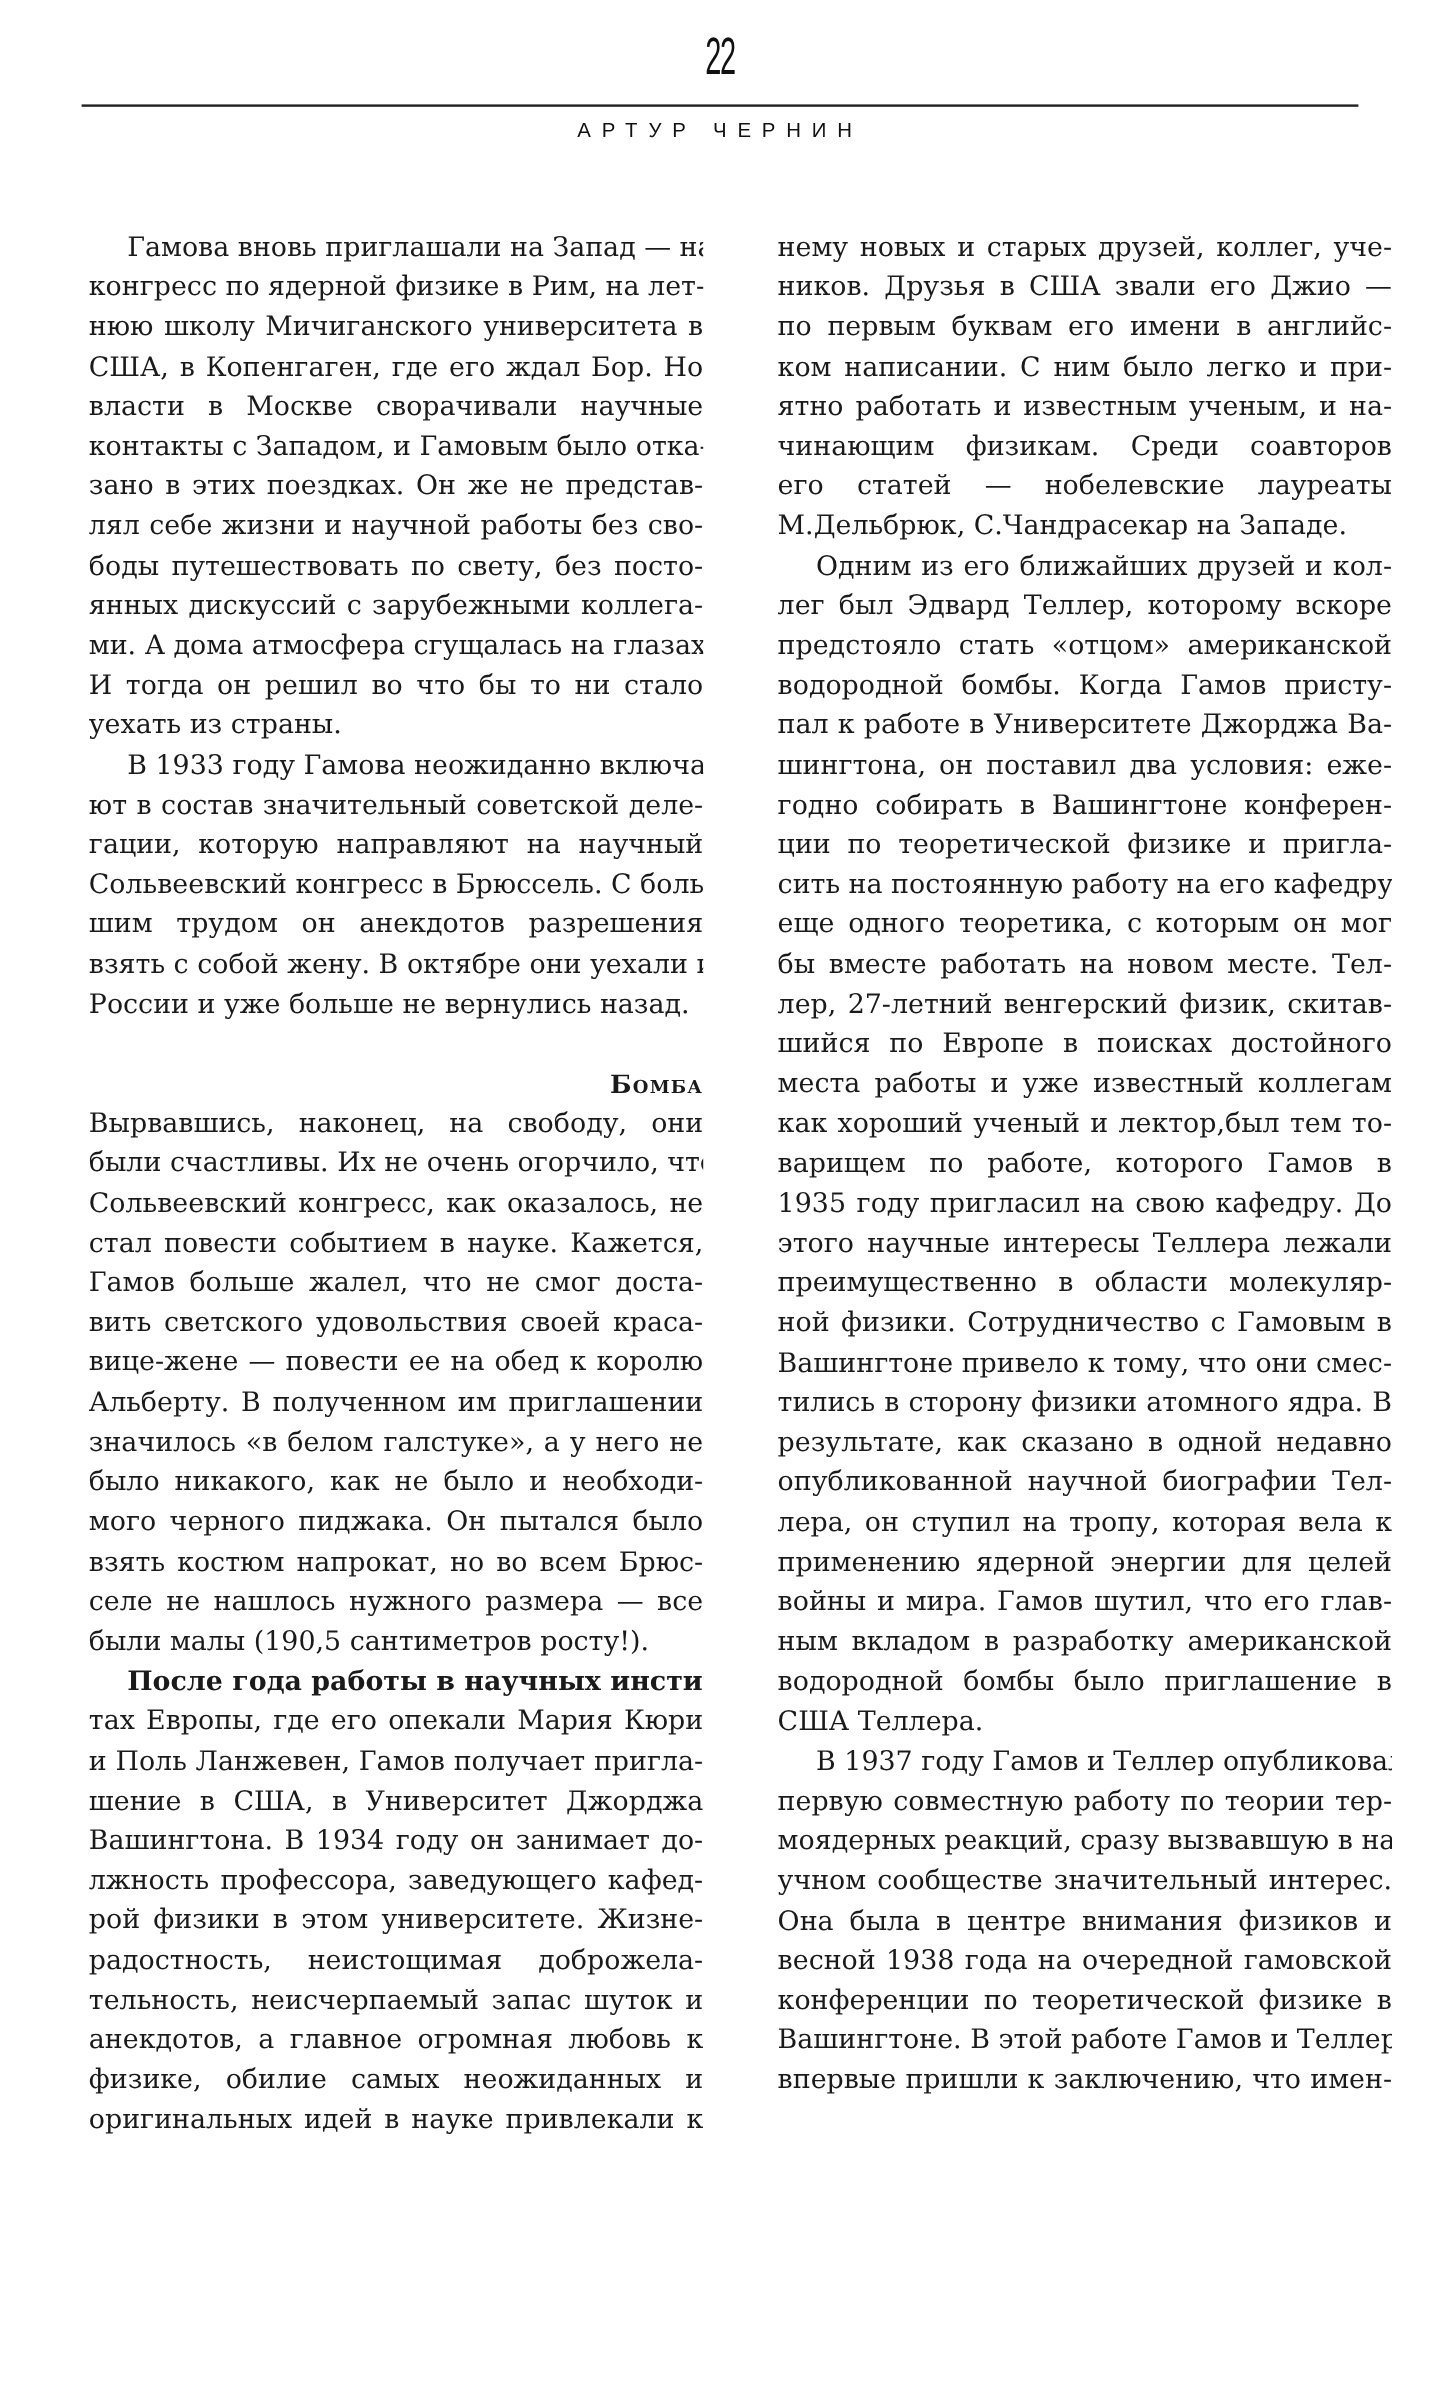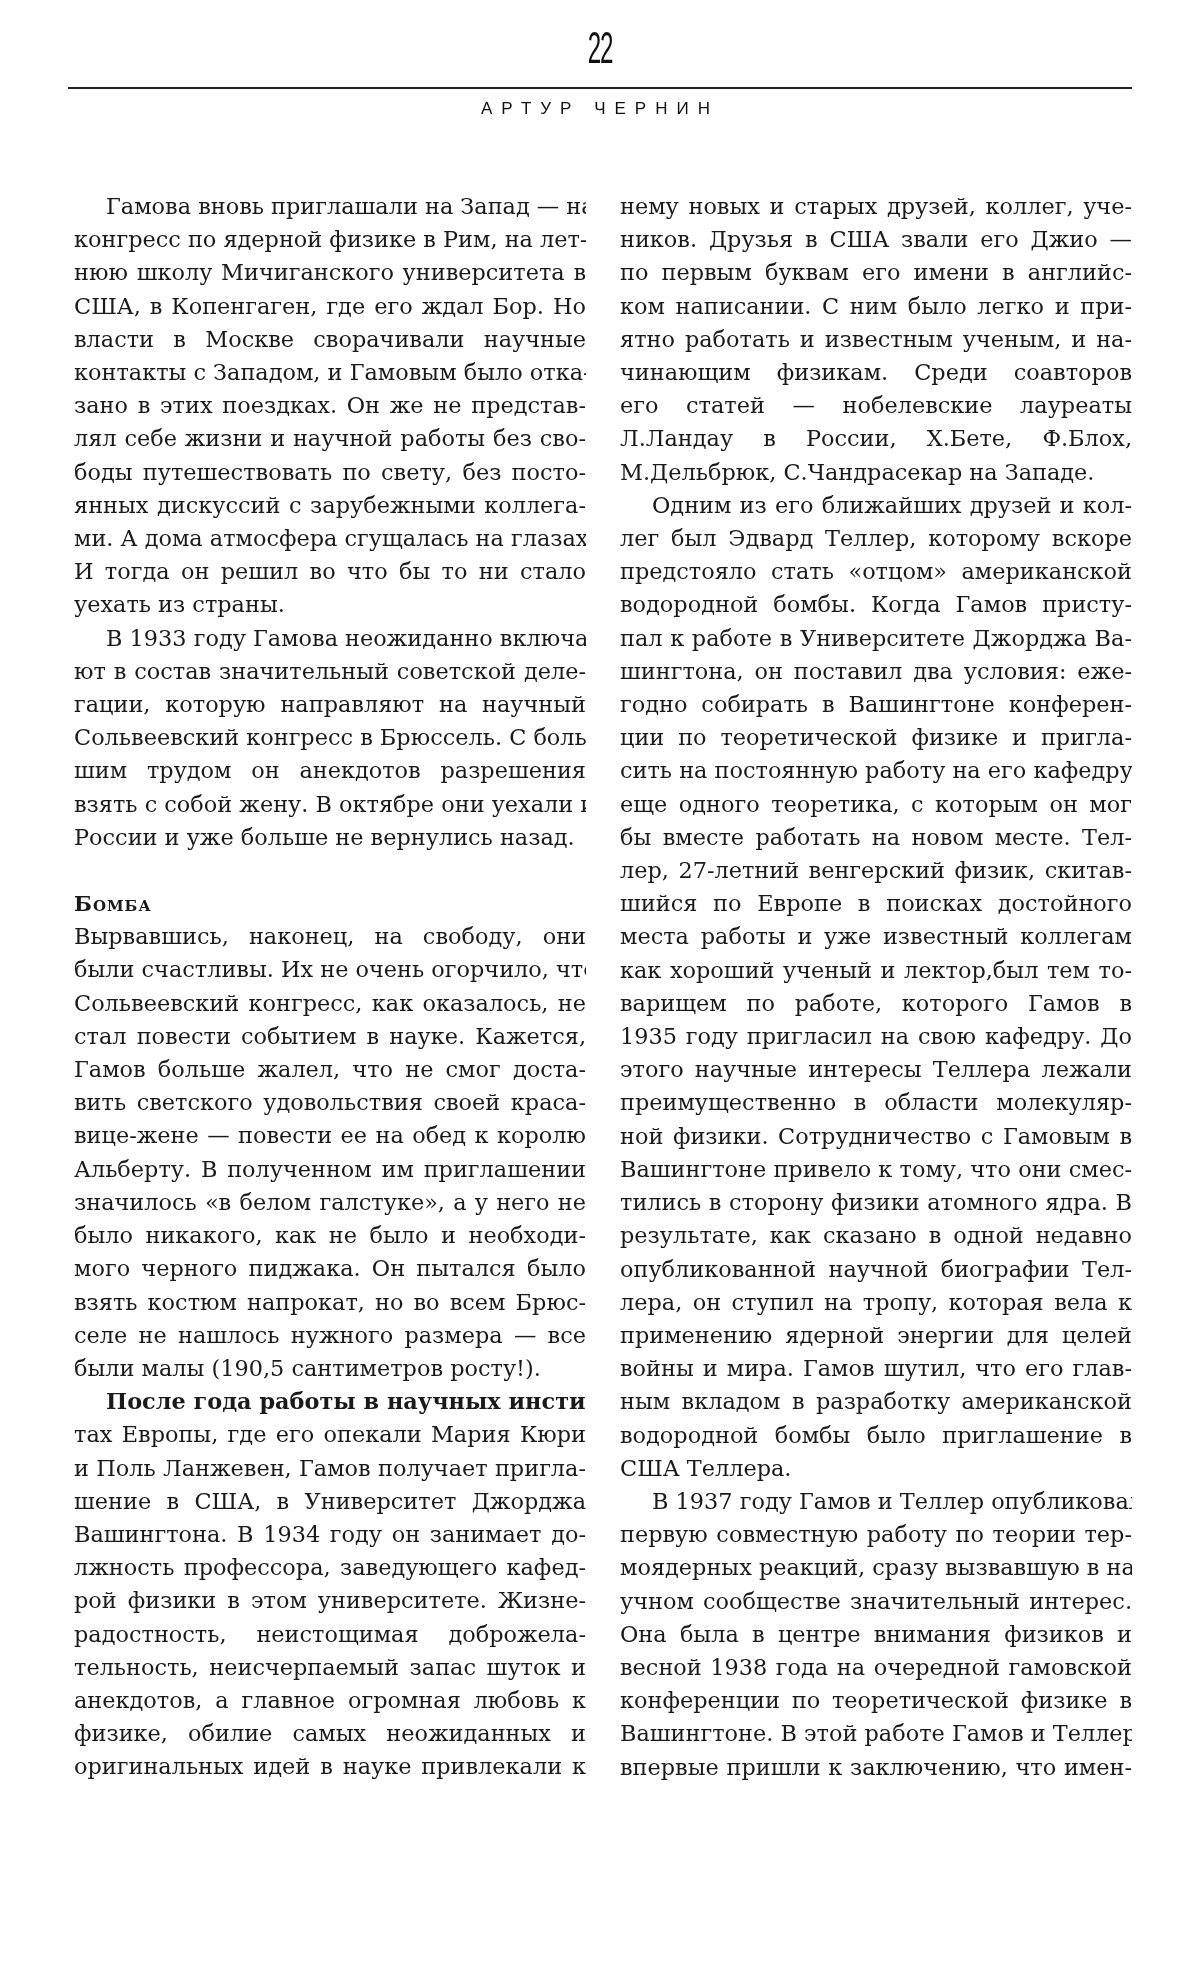--- a/index.html
+++ b/index.html
@@ -13,26 +13,26 @@
   .running-head {
     position: absolute; left: 0; width: 1200px; top: 99px; text-align: center;
     font-family: "Liberation Sans", sans-serif; font-size: 17px; letter-spacing: 9px; color: #111;
   }
   .column {
     position: absolute; top: 190px; width: 512px;
     font-family: "DejaVu Serif", serif; font-size: 22.4px; line-height: 33.2px;
     text-align: justify; hyphens: manual;
   }
   .col-left { left: 74px; }
-  .col-right { left: 620px; }
+  .col-right { left: 648px; }
   .para { margin: 0; text-indent: 0; }
   .para span.line { display: block; text-align: justify; text-align-last: justify; white-space: nowrap; }
   .para span.line.last { text-align-last: left; }
   .section-heading {
-    margin: 33px 0 0 0; text-align: left; font-family: "DejaVu Serif", serif;
+    margin: 33px 0 0 0; text-align: right; font-family: "DejaVu Serif", serif;
     font-weight: bold; font-size: 21px; line-height: 33.2px; font-variant: small-caps; letter-spacing: 1px;
   }
   .line { overflow: hidden; }
 </style>
 </head>
 <body>
 
 <div class="page-number">22</div>
 <div class="rule"></div>
 <div class="running-head">АРТУР ЧЕРНИН</div>
@@ -102,21 +102,20 @@
 <div class="column col-right">
   <div id="right-paras">
       <div class="para">
         <span class="line">нему новых и старых друзей, коллег, уче-</span>
         <span class="line">ников. Друзья в США звали его Джио —</span>
         <span class="line">по первым буквам его имени в английс-</span>
         <span class="line">ком написании. С ним было легко и при-</span>
         <span class="line">ятно работать и известным ученым, и на-</span>
         <span class="line">чинающим физикам. Среди соавторов</span>
         <span class="line">его статей — нобелевские лауреаты</span>
-        <span class="line">Л.Ландау в России, Х.Бете, Ф.Блох,</span>
         <span class="line last">М.Дельбрюк, С.Чандрасекар на Западе.</span>
       </div>
       <div class="para">
         <span class="line" style="padding-left: 32px;">Одним из его ближайших друзей и кол-</span>
         <span class="line">лег был Эдвард Теллер, которому вскоре</span>
         <span class="line">предстояло стать «отцом» американской</span>
         <span class="line">водородной бомбы. Когда Гамов присту-</span>
         <span class="line">пал к работе в Университете Джорджа Ва-</span>
         <span class="line">шингтона, он поставил два условия: еже-</span>
         <span class="line">годно собирать в Вашингтоне конферен-</span>

